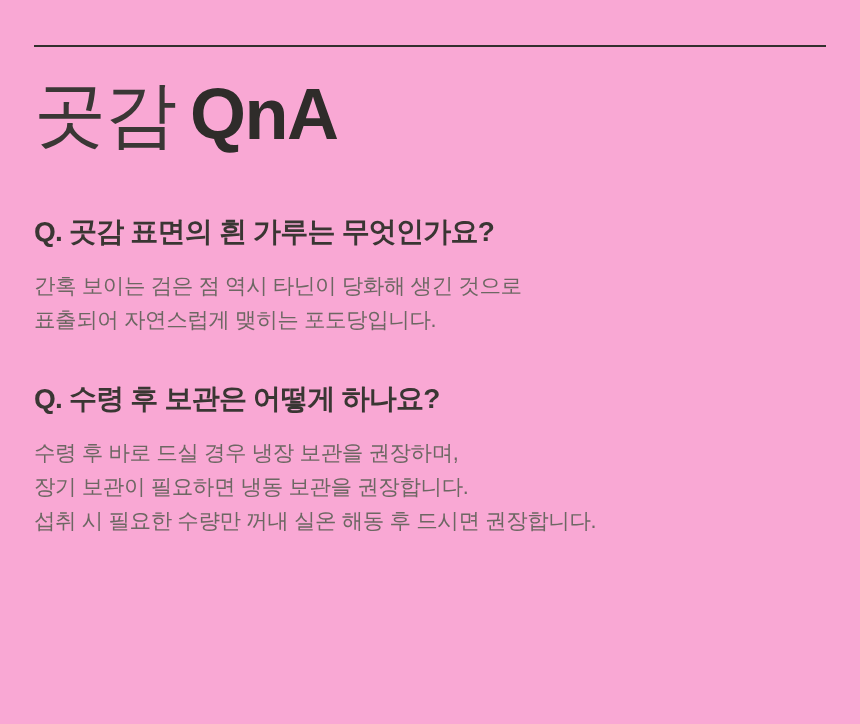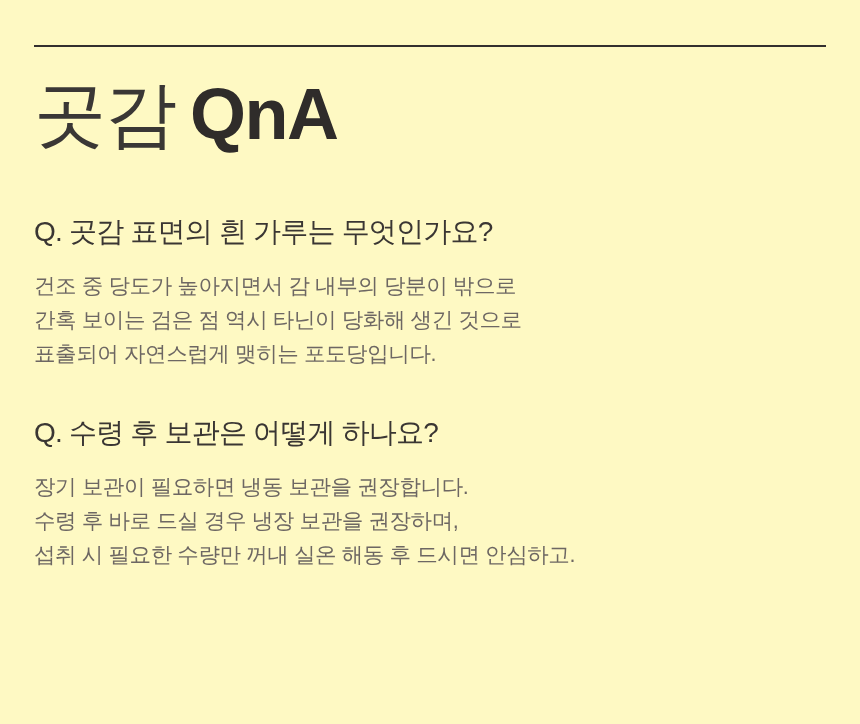--- a/index.html
+++ b/index.html
@@ -13,21 +13,21 @@
     background: #f8f5f2;
     font-family: "Liberation Sans", "DejaVu Sans", sans-serif;
     -webkit-font-smoothing: antialiased;
     overflow: hidden;
   }
 
   .page {
     position: relative;
     width: 860px;
     height: 724px;
-    background: #fef9c3;
+    background: #f9a8d4;
     box-sizing: border-box;
   }
 
   
   .top-rule {
     position: absolute;
     left: 34px;
     top: 45px;
     width: 792px;
     height: 0;
@@ -68,21 +68,21 @@
   .qna-block {
     margin: 0 0 44px 0;
   }
   .qna-block:last-child {
     margin-bottom: 8px;
   }
 
   .question {
     margin: 0 0 20px 0;
     font-size: 28px;
-    font-weight: 400;
+    font-weight: 700;
     letter-spacing: -0.8px;
     line-height: 1.25;
     color: #3a3633;
     white-space: nowrap;
   }
 
   .answer {
     margin: 0;
     font-size: 21.5px;
     font-weight: 400;
@@ -104,29 +104,28 @@
 
   <h1 class="page-title">
     <span class="title-light">곳감</span><span class="title-strong">QnA</span>
   </h1>
 
   <div class="qna-list">
 
     <section class="qna-block">
       <h2 class="question">Q. 곳감 표면의 흰 가루는 무엇인가요?</h2>
       <p class="answer">
-        <span class="answer-line">건조 중 당도가 높아지면서 감 내부의 당분이 밖으로</span>
         <span class="answer-line">간혹 보이는 검은 점 역시 타닌이 당화해 생긴 것으로</span>
         <span class="answer-line">표출되어 자연스럽게 맺히는 포도당입니다.</span>
       </p>
     </section>
 
     <section class="qna-block">
       <h2 class="question">Q. 수령 후 보관은 어떻게 하나요?</h2>
       <p class="answer">
+        <span class="answer-line">수령 후 바로 드실 경우 냉장 보관을 권장하며,</span>
         <span class="answer-line">장기 보관이 필요하면 냉동 보관을 권장합니다.</span>
-        <span class="answer-line">수령 후 바로 드실 경우 냉장 보관을 권장하며,</span>
-        <span class="answer-line">섭취 시 필요한 수량만 꺼내 실온 해동 후 드시면 안심하고.</span>
+        <span class="answer-line">섭취 시 필요한 수량만 꺼내 실온 해동 후 드시면 권장합니다.</span>
       </p>
     </section>
 
   </div>
 </div>
 
 </body></html>

